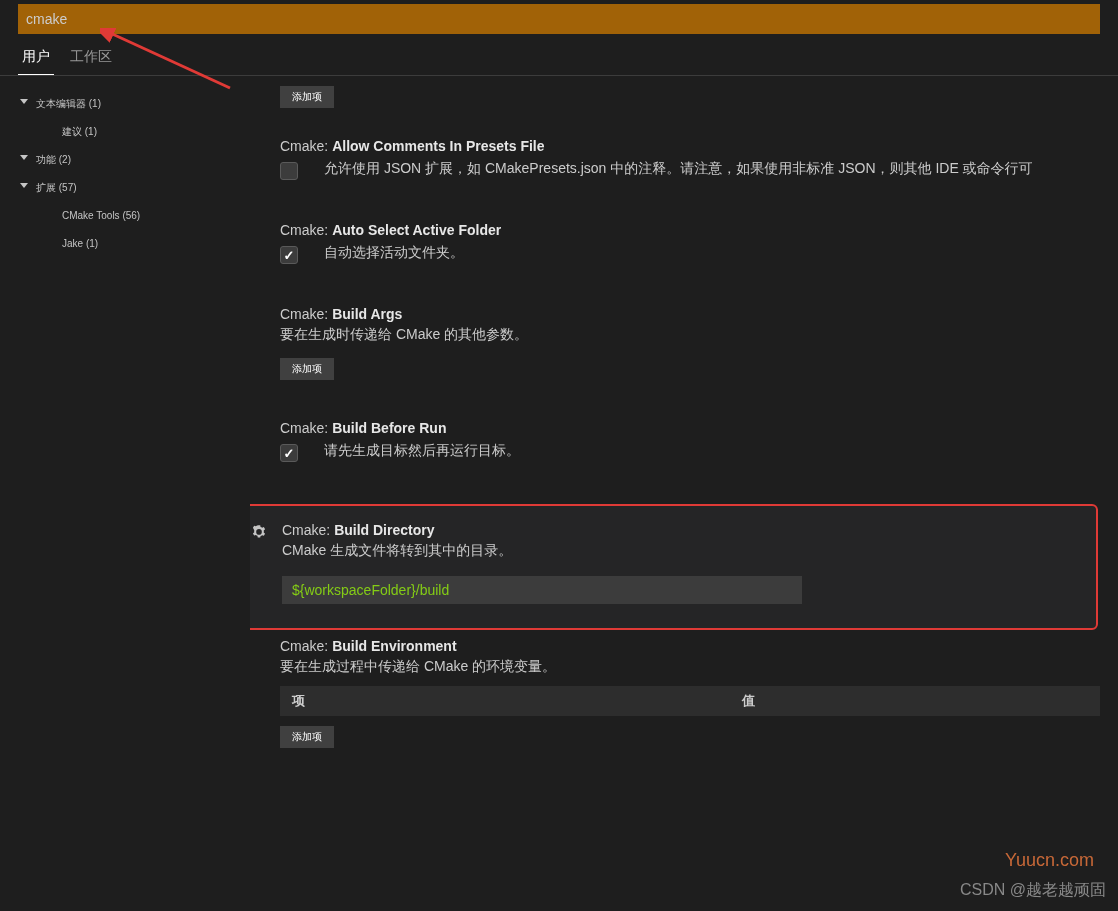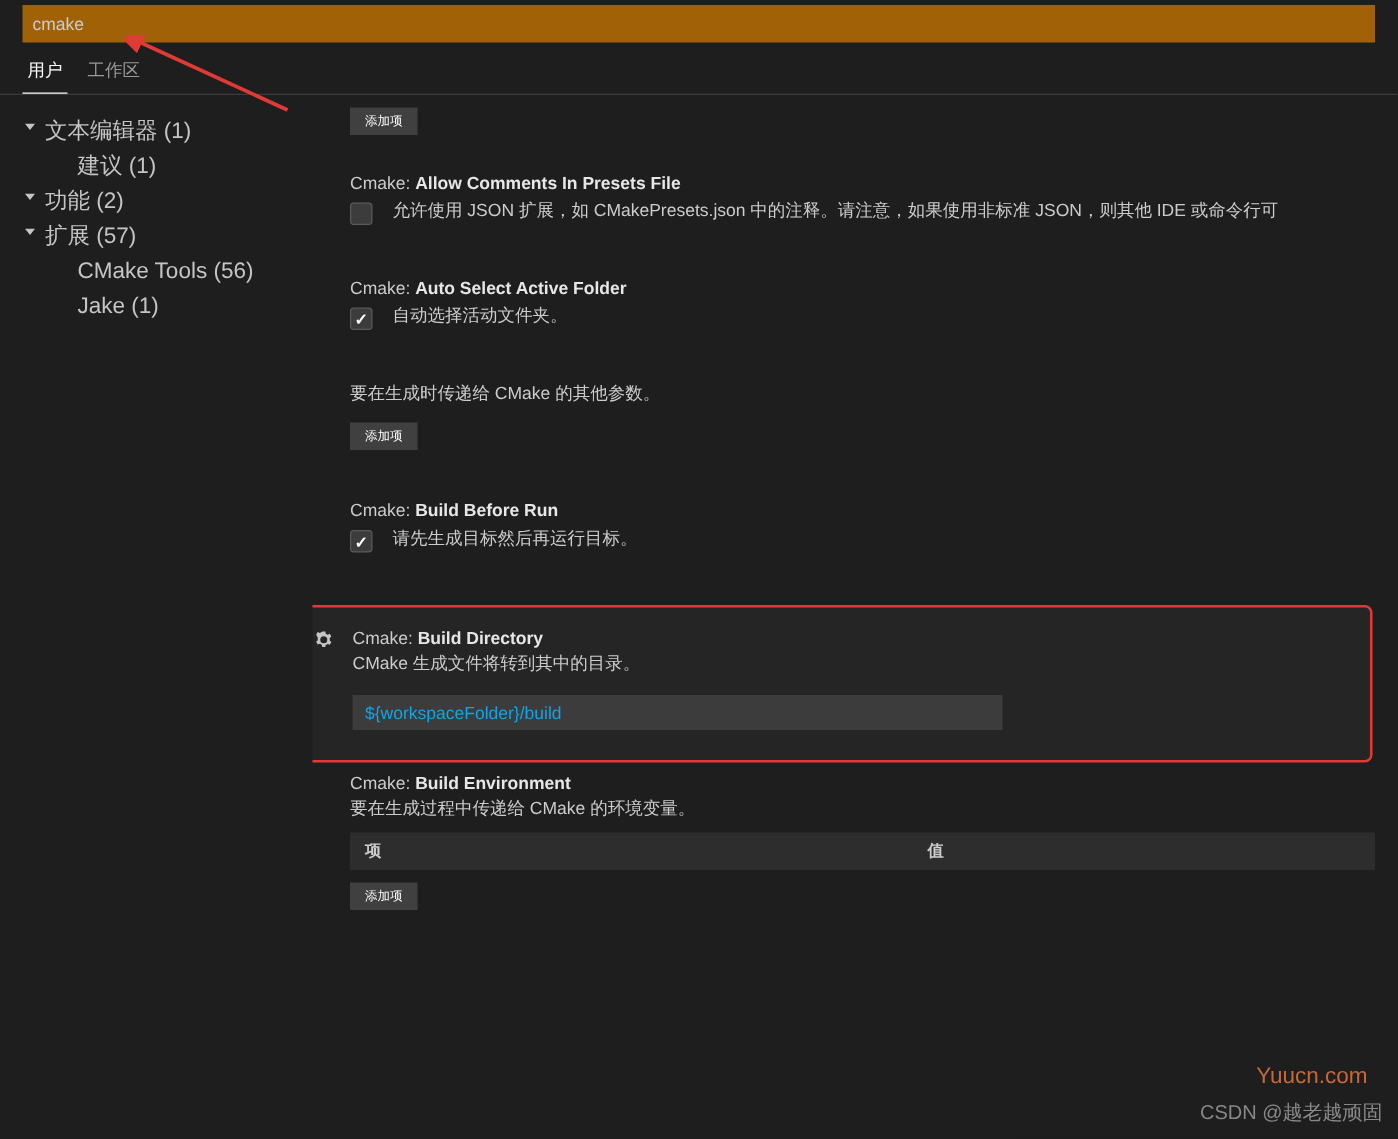--- a/index.html
+++ b/index.html
@@ -50,21 +50,21 @@
   height: calc(100% - 80px);
 }
 .sidebar {
   width: 250px;
   padding: 14px 0 0 10px;
   color: #c5c5c5;
 }
 .tree-item {
   padding: 3px 0 3px 26px;
   cursor: pointer;
-  font-size: 18px;
+  font-size: 10px;
   line-height: 22px;
   position: relative;
 }
 .tree-item.parent::before {
   content: "";
   position: absolute;
   left: 10px;
   top: 9px;
   width: 0;
   height: 0;
@@ -95,21 +95,21 @@
   color: #cccccc;
 }
 .setting-desc {
   font-size: 14px;
   color: #cccccc;
   margin-bottom: 4px;
 }
 .checkbox-row {
   display: flex;
   align-items: center;
-  gap: 16px;
+  gap: 26px;
   margin-top: 6px;
 }
 .checkbox {
   width: 18px;
   height: 18px;
   background: #3c3c3c;
   border: 1px solid #5a5a5a;
   border-radius: 3px;
   display: flex;
   align-items: center;
@@ -127,21 +127,21 @@
   color: #fff;
   border: none;
   padding: 4px 12px;
   font-size: 10px;
   cursor: pointer;
   margin-top: 10px;
 }
 .input-field {
   background: #3c3c3c;
   border: none;
-  color: #0ea5e9;
+  color: #84cc16;
   padding: 6px 10px;
   font-size: 14px;
   width: 520px;
   margin-top: 12px;
 }
 .highlight-box {
   border: 2px solid #e03a36;
   border-radius: 6px;
   padding: 16px 20px 24px 20px;
   margin-left: -50px;
@@ -236,20 +236,23 @@
       <div class="setting-title">
         <span class="prefix">Cmake: </span><span>Auto Select Active Folder</span>
       </div>
       <div class="checkbox-row">
         <div class="checkbox checked"></div>
         <div class="setting-desc">自动选择活动文件夹。</div>
       </div>
     </div>
 
     <div class="setting">
+      <div class="setting-title">
+        <span class="prefix">Cmake: </span><span>Build Args</span>
+      </div>
       <div class="setting-desc">要在生成时传递给 CMake 的其他参数。</div>
       <button class="btn">添加项</button>
     </div>
 
     <div class="setting">
       <div class="setting-title">
         <span class="prefix">Cmake: </span><span>Build Before Run</span>
       </div>
       <div class="checkbox-row">
         <div class="checkbox checked"></div>

